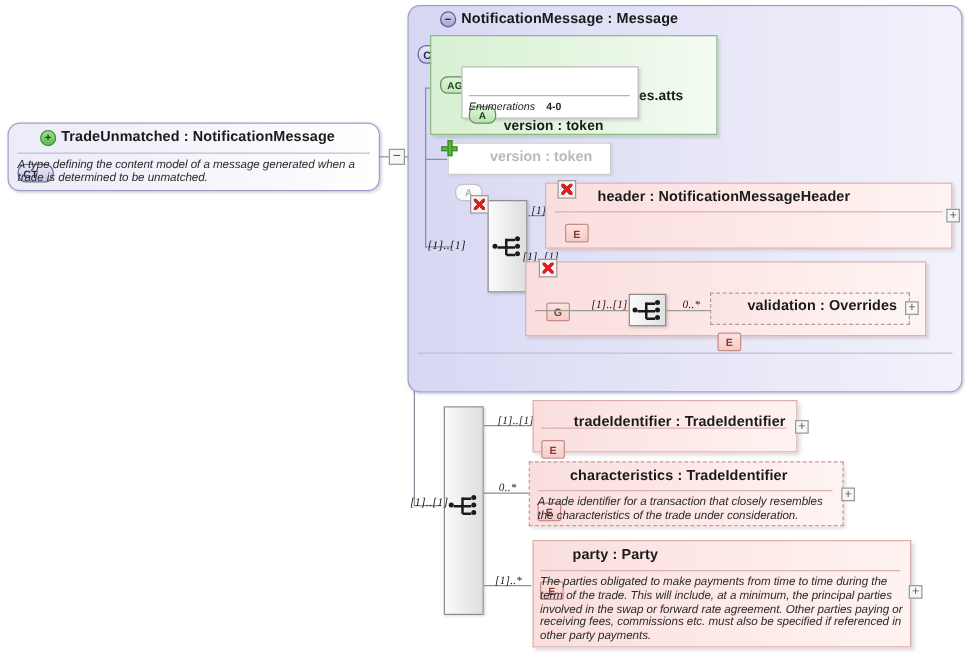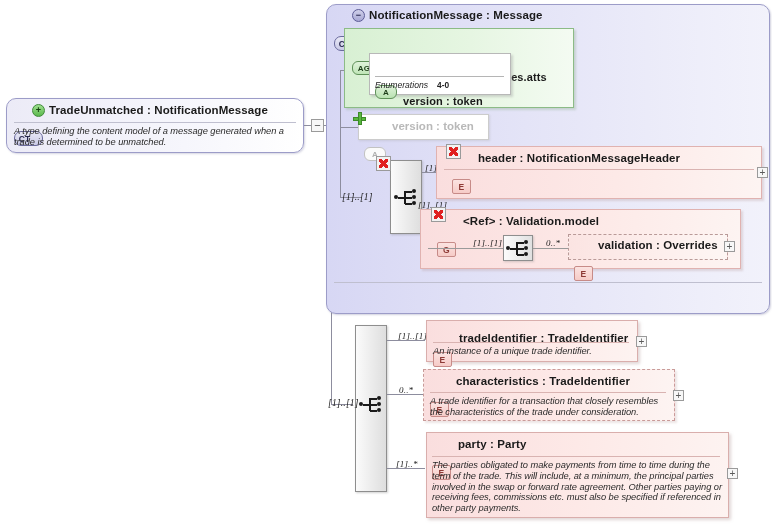--- a/index.html
+++ b/index.html
@@ -328,21 +328,20 @@
   <div class="hr-red" style="left:444px;top:169px;width:310px;"></div>
   <div class="xmark" style="left:446px;top:144px;"></div>
   <div class="exp" style="left:757px;top:167px;">
     <span>+</span>
   </div>
 
   <div class="box el-box" style="left:420px;top:209px;width:321px;height:60px;"></div>
   <div class="badge badge-g" style="left:437px;top:214px;">
     <span>G</span>
   </div>
-  <div class="title" style="left:463px;top:215px;">&lt;Ref&gt;       : Validation.model</div>
   <div class="xmark" style="left:431px;top:207px;"></div>
 
   <div class="ln ln-h ln-g" style="left:428px;top:248px;width:75px;"></div>
   <div class="comp-small" style="left:503px;top:235px;width:30px;height:26px;"></div>
   <div class="seqg" style="left:506px;top:239px;">
     <i class="d" style="left:0;top:7px;"></i>
     <i class="h" style="left:4px;top:9px;width:7px;"></i>
     <i class="bar"></i>
     <i class="h" style="left:11px;top:3px;width:7px;"></i>
     <i class="h" style="left:11px;top:9px;width:7px;"></i>
@@ -386,21 +385,20 @@
   <div class="mult mult-s" style="left:398px;top:331px;">[1]..[1]</div>
   <div class="mult mult-s" style="left:399px;top:385px;">0..*</div>
   <div class="mult mult-s" style="left:396px;top:459px;">[1]..*</div>
 
   <div class="box el-solid" style="left:426px;top:320px;width:212px;height:42px;"></div>
   <div class="badge badge-e" style="left:433px;top:324px;">
     <span>E</span>
   </div>
   <div class="title" style="left:459px;top:332px;">tradeIdentifier : TradeIdentifier</div>
   <div class="hr-red" style="left:433px;top:342px;width:196px;"></div>
-  <div class="doc" style="left:433px;top:346px;width:198px;">An instance of a unique trade identifier.</div>
   <div class="exp" style="left:636px;top:336px;">
     <span>+</span>
   </div>
 
   <div class="box el-dashed" style="left:423px;top:369px;width:252px;height:52px;"></div>
   <div class="badge badge-e" style="left:430px;top:374px;">
     <span>E</span>
   </div>
   <div class="title" style="left:456px;top:375px;">characteristics : TradeIdentifier</div>
   <div class="hr-red" style="left:430px;top:392px;width:236px;"></div>

